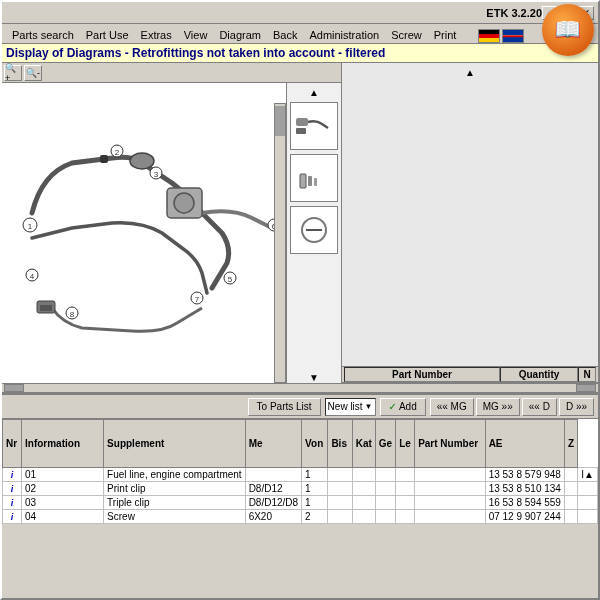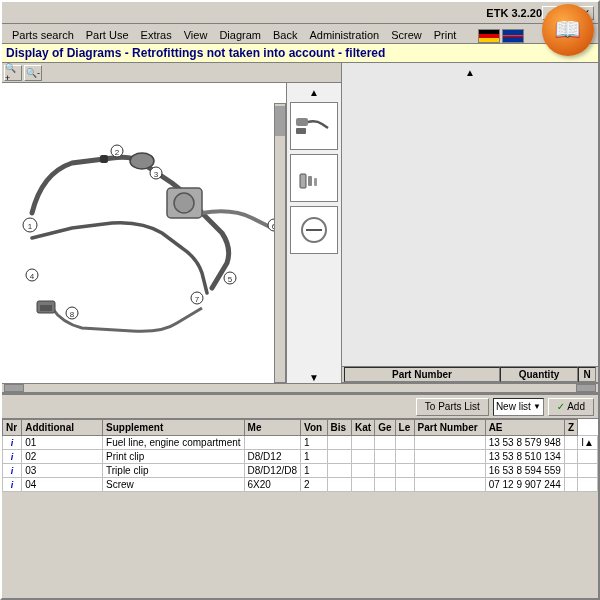--- a/index.html
+++ b/index.html
@@ -209,21 +209,21 @@
       width: 100%;
       border-collapse: collapse;
       font-size: 10px;
       background: #fff;
     }
     .data-table thead tr {
       background: #d4d0c8;
     }
     .data-table th {
       border: 1px solid #808080;
-      padding: 2px 3px;
+      padding: 18px 3px;
       text-align: left;
       font-weight: bold;
       white-space: nowrap;
       background: #d4d0c8;
     }
     .data-table td {
       border: 1px solid #c0c0c0;
       padding: 1px 3px;
       white-space: nowrap;
     }
@@ -417,28 +417,34 @@
         <div class="toolbar-btn">To Parts List</div>
         <div style="display:flex;align-items:center;background:#fff;border:1px inset #808080;height:18px;padding:0 2px;">
           <span style="font-size:10px;">New list</span>
           <span style="font-size:8px;margin-left:2px;">▼</span>
         </div>
         <div class="toolbar-btn" style="display:flex;align-items:center;gap:2px;">
           <span style="color:green;font-size:10px;">✓</span>
           <span style="font-size:10px;">Add</span>
         </div>
       </div>
+      <div class="parts-toolbar-right">
+        <div class="toolbar-btn-arrow">«« MG</div>
+        <div class="toolbar-btn-arrow">MG »»</div>
+        <div class="toolbar-btn-arrow">«« D</div>
+        <div class="toolbar-btn-arrow">D »»</div>
+      </div>
     </div>
 
     <div class="table-container">
       <table class="data-table">
         <thead>
           <tr>
             <th style="width:22px;">Nr</th>
-            <th style="width:148px;">Additional</th>
+            <th style="width:148px;">Information</th>
             <th style="width:68px;">Supplement</th>
             <th style="width:20px;">Me</th>
             <th style="width:30px;">Von</th>
             <th style="width:30px;">Bis</th>
             <th style="width:22px;">Kat</th>
             <th style="width:19px;">Ge</th>
             <th style="width:20px;">Le</th>
             <th style="width:82px;">Part Number</th>
             <th style="width:18px;">AE</th>
             <th style="width:14px;">Z</th>

